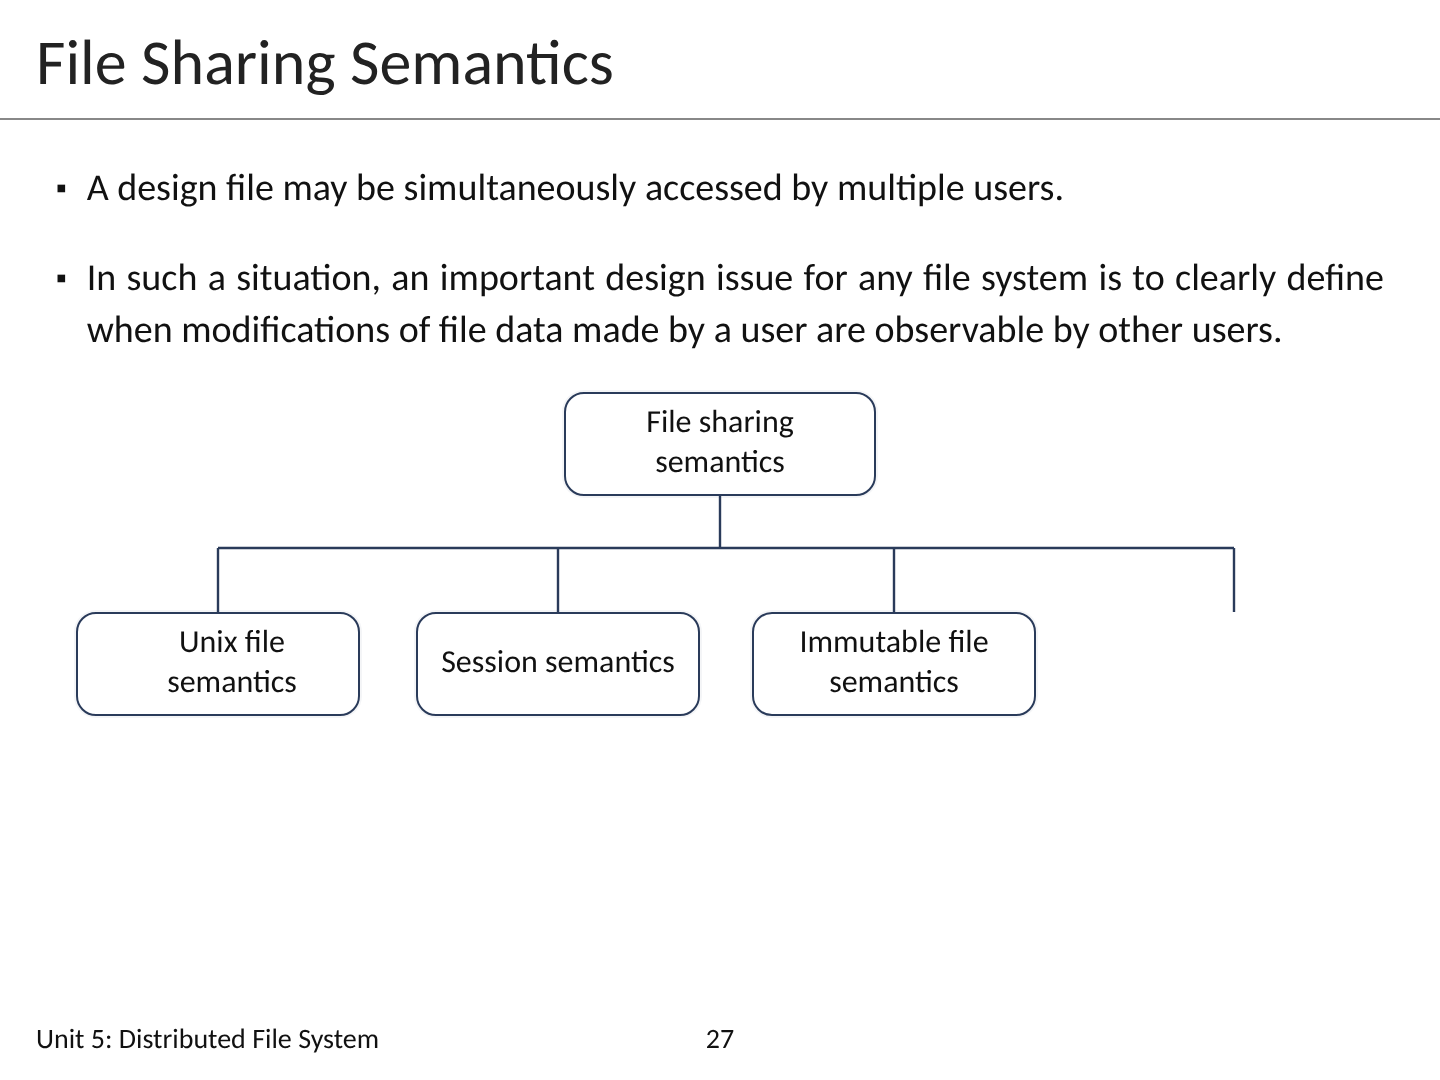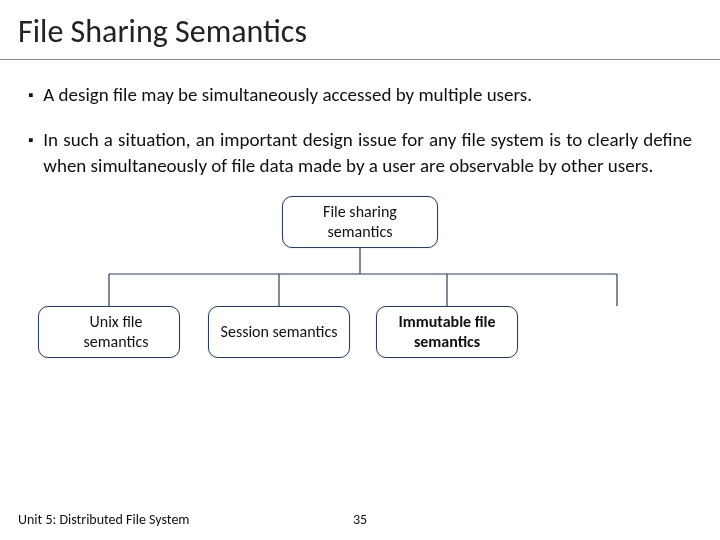--- a/index.html
+++ b/index.html
@@ -65,21 +65,21 @@
     width: 156px;
     height: 52px;
   }
   .node-child {
     top: 110px;
     width: 142px;
     height: 52px;
   }
   .c1 { left: 8px; padding-left: 22px; }
   .c2 { left: 178px; }
-  .c3 { left: 346px; font-weight: bold; }
+  .c3 { left: 346px; }
   .c4 { left: 516px; }
   .connectors {
     position: absolute;
     left: 0;
     top: 0;
     width: 660px;
     height: 180px;
     pointer-events: none;
   }
   .footer {
@@ -105,21 +105,21 @@
 
 <div class="title">File Sharing Semantics</div>
 
 <div class="body">
   <div class="bullet-item">
     <span class="bullet-marker">▪</span>
     <span class="bullet-text">A design file may be simultaneously accessed by multiple users.</span>
   </div>
   <div class="bullet-item">
     <span class="bullet-marker">▪</span>
-    <span class="bullet-text">In such a situation, an important design issue for any file system is to clearly define when simultaneously of file data made by a user are observable by other users.</span>
+    <span class="bullet-text">In such a situation, an important design issue for any file system is to clearly define when modifications of file data made by a user are observable by other users.</span>
   </div>
 
   <div class="diagram">
     <svg class="connectors" viewBox="0 0 660 180">
       <g stroke="#2a3b5a" stroke-width="1.2" fill="none">
         <line x1="330" y1="52" x2="330" y2="78"></line>
         <line x1="79" y1="78" x2="587" y2="78"></line>
         <line x1="79" y1="78" x2="79" y2="110"></line>
         <line x1="249" y1="78" x2="249" y2="110"></line>
         <line x1="417" y1="78" x2="417" y2="110"></line>
@@ -128,14 +128,14 @@
     </svg>
     <div class="node node-root">File sharing semantics</div>
     <div class="node node-child c1">Unix file semantics</div>
     <div class="node node-child c2">Session semantics</div>
     <div class="node node-child c3">Immutable file semantics</div>
   </div>
 </div>
 
 <div class="footer">
   <span>Unit 5: Distributed File System</span>
-  <span class="footer-center">35</span>
+  <span class="footer-center">27</span>
 </div>
 
 </body></html>

